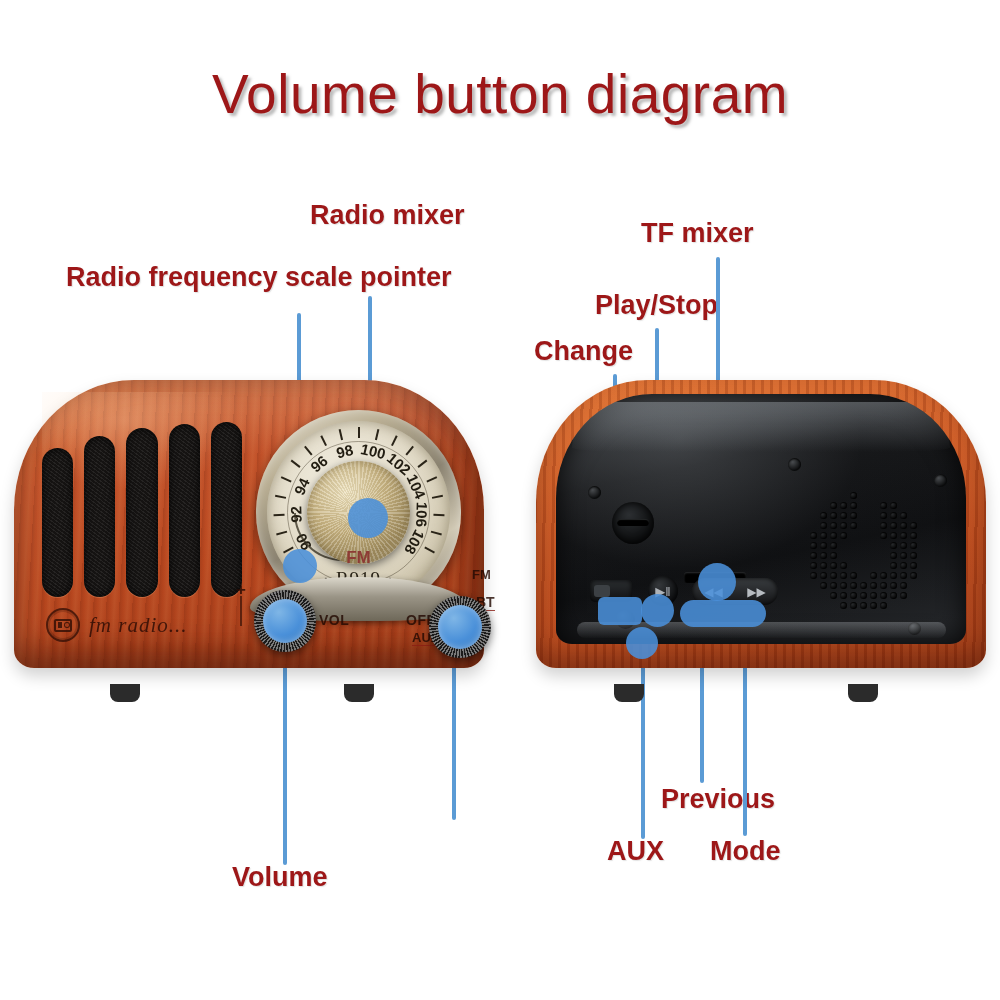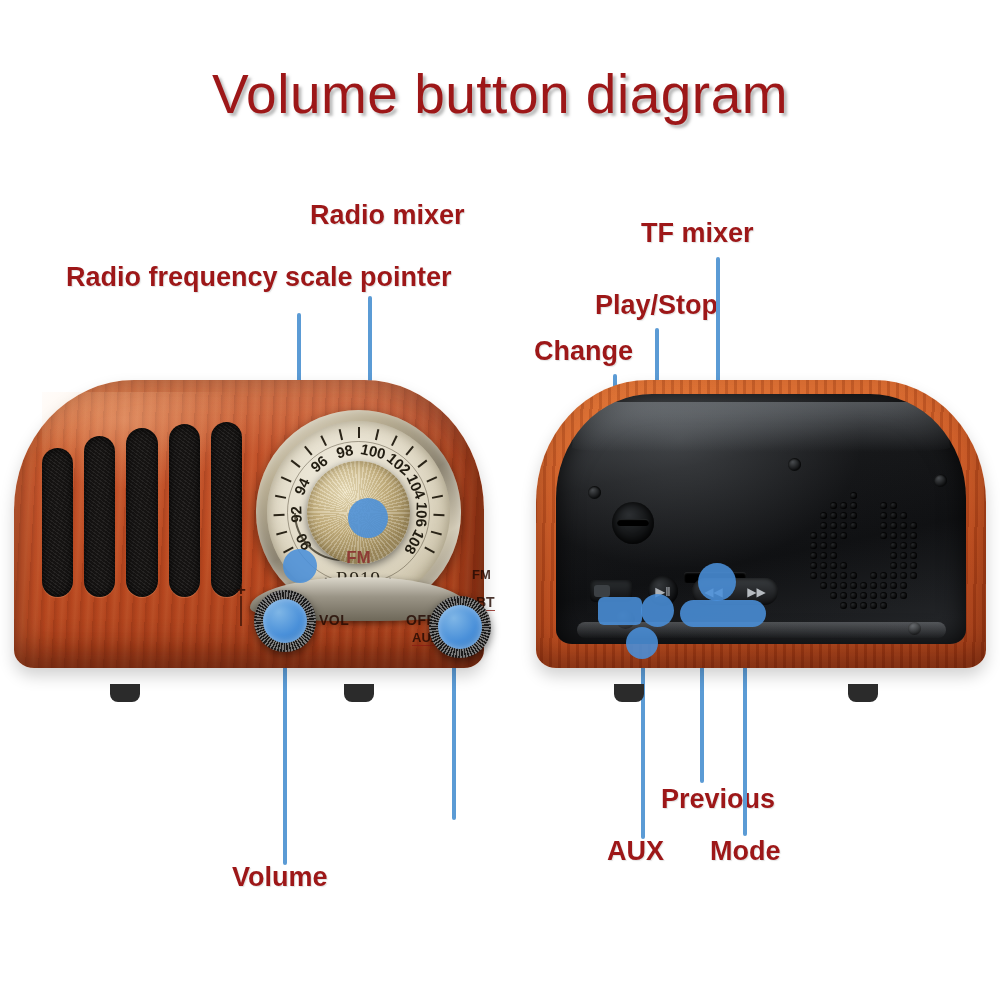--- a/index.html
+++ b/index.html
@@ -296,20 +296,29 @@
     <div class="foot r"></div>
 
     <div class="slots">
       <div class="slot"></div>
       <div class="slot"></div>
       <div class="slot"></div>
       <div class="slot"></div>
       <div class="slot"></div>
     </div>
 
+    <div class="logo-wrap">
+      <div class="logo-circ">
+        <div class="logo-box">
+            <i></i>
+            <b></b>
+          </div>
+      </div>
+      <div class="logo-txt">fm radio...</div>
+    </div>
 
     <div class="dial-out">
       <div class="dial-face">
         <div class="dial-ring"></div>
         <div id="ticks">
             <div class="tick" style="transform: translateX(-50%) rotate(-118deg);"></div>
             <div class="tick" style="transform: translateX(-50%) rotate(-104.889deg);"></div>
             <div class="tick" style="transform: translateX(-50%) rotate(-91.7778deg);"></div>
             <div class="tick" style="transform: translateX(-50%) rotate(-78.6667deg);"></div>
             <div class="tick" style="transform: translateX(-50%) rotate(-65.5556deg);"></div>

